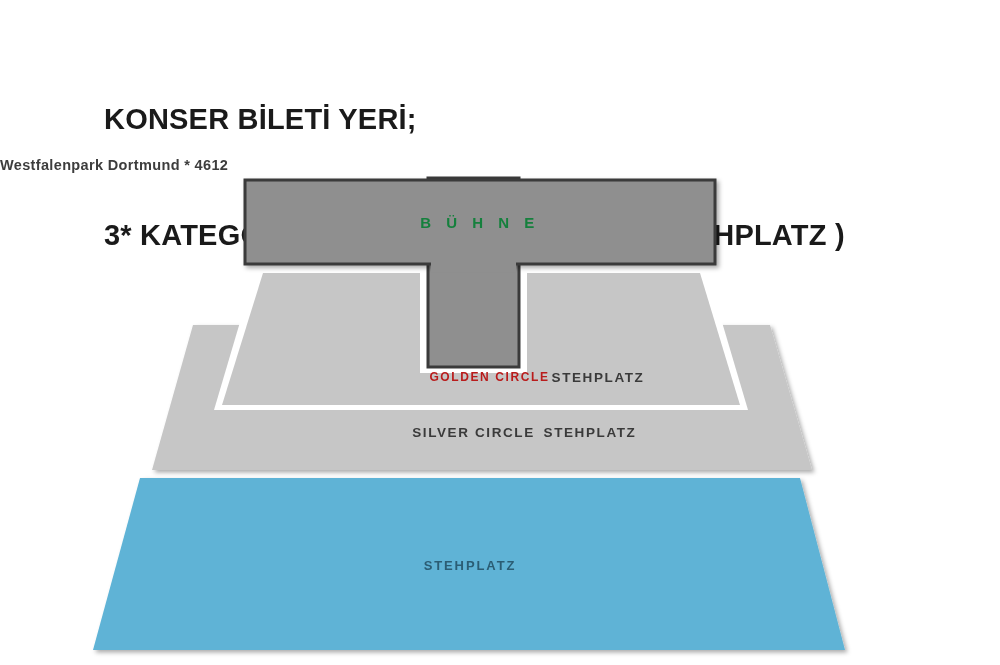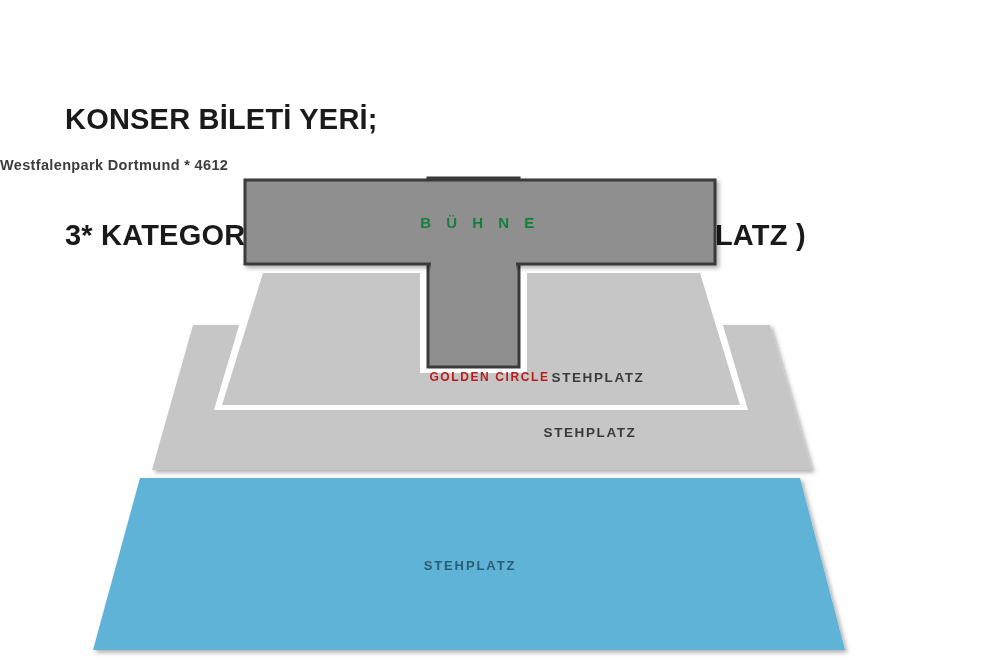--- a/index.html
+++ b/index.html
@@ -18,21 +18,21 @@
     position:absolute;
     left:65px; top:22px;
     width:900px;
     color:#1a1a1a;
     font-weight:bold;
     font-size:29px;
     line-height:1.34;
     letter-spacing:0.2px;
     white-space:pre;
   }
-  .title-line{display:block;}
+  .title-line{display:block;margin-left:39px;}
 
   
   .venue-map{
     position:absolute;
     left:0; top:130px;
     width:1000px; height:535px;
   }
 
   .venue-caption{
     position:absolute;
@@ -134,18 +134,19 @@
       <rect x="245" y="50" width="470" height="84" fill="#8f8f8f" stroke="#3a3a3a" stroke-width="3" filter="url(#softshadow)"></rect>
 
       <rect x="431" y="120" width="85" height="22" fill="#8f8f8f"></rect>
     </svg>
 
     <div class="zone-label label-buhne">B Ü H N E</div>
 
     <div class="zone-label label-golden">GOLDEN CIRCLE</div>
     <div class="zone-label label-golden-overlay">STEHPLATZ</div>
 
+    <div class="zone-label label-silver">SILVER CIRCLE</div>
     <div class="zone-label label-silver-overlay">STEHPLATZ</div>
 
     <div class="zone-label label-stehplatz">STEHPLATZ</div>
 
   </div>
 </div>
 
 </body></html>

